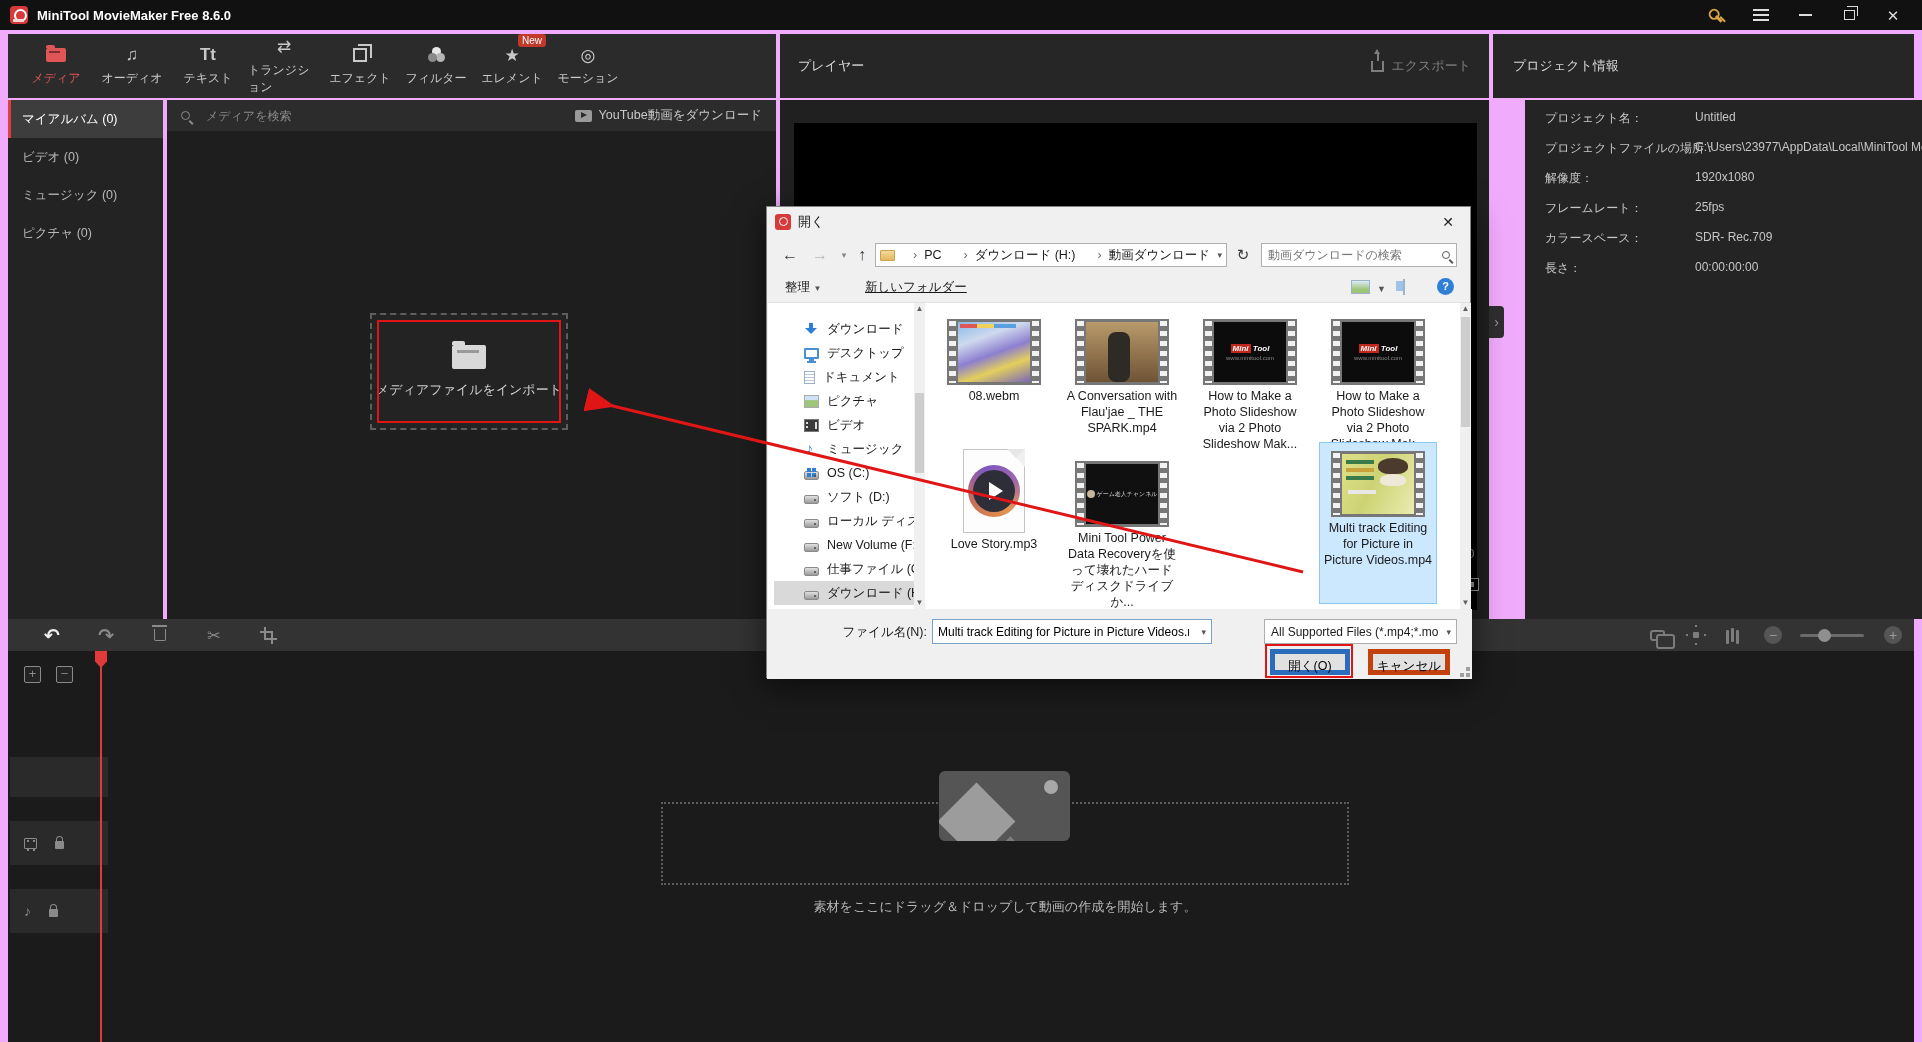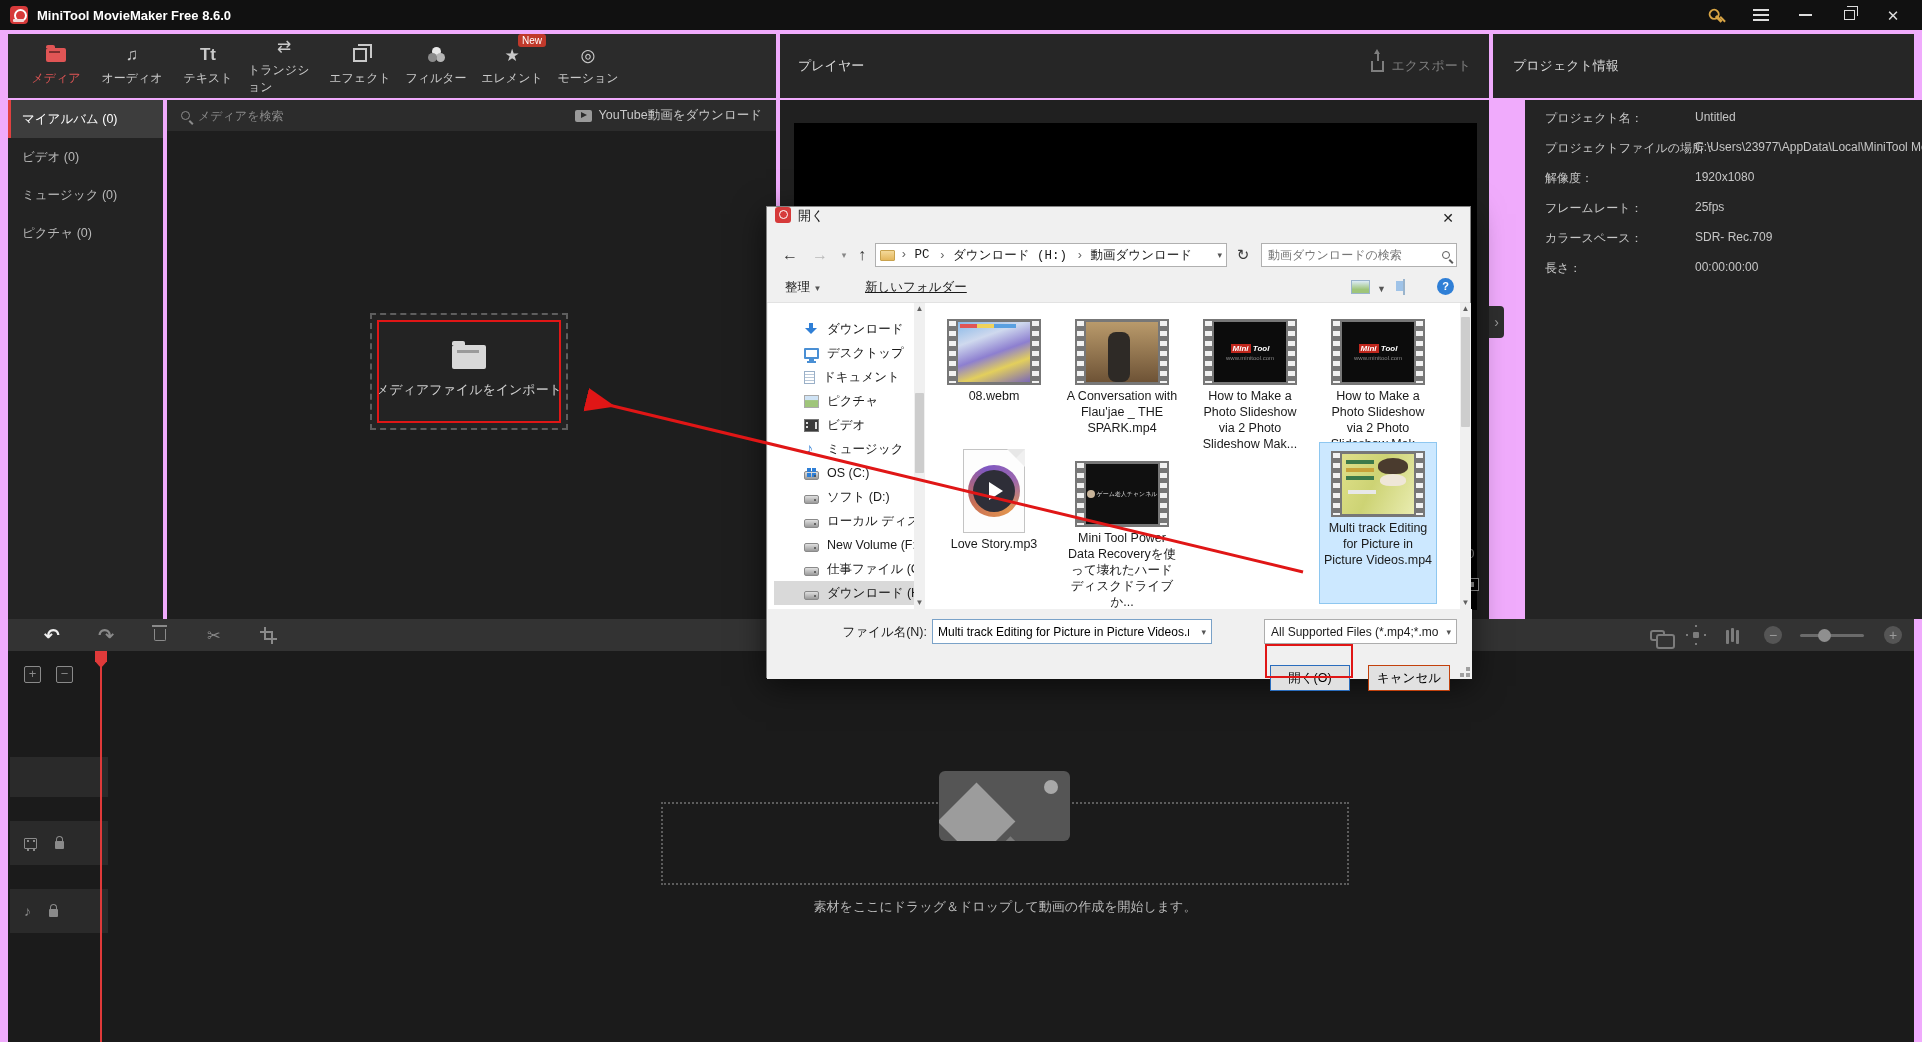--- a/index.html
+++ b/index.html
@@ -49,21 +49,21 @@
   .export-icon::after { content:""; position:absolute; left:1px; top:-11px; border:3.5px solid transparent; border-bottom:5px solid #7e7e7e; transform:translateY(-4px); }
 
   .proj-head { left:1493px; top:34px; width:421px; height:64px; color:#d8d8d8; font-size:13px; display:flex; align-items:center; padding:0 20px; }
 
   .lib-side { left:8px; top:100px; width:155px; height:519px; background:#232323; }
   .lib-item { position:relative; height:38px; display:flex; align-items:center; padding-left:14px; color:#b9b9b9; font-size:12.5px; cursor:pointer; }
   .lib-item.active { background:#3d3d3d; color:#fff; }
   .lib-item.active::before { content:""; position:absolute; left:0; top:0; width:3px; height:100%; background:#e04040; }
 
   .lib-main { left:167px; top:100px; width:609px; height:519px; background:#1e1e1e; }
-  .search-row { position:absolute; left:0; top:0; width:609px; height:31px; background:#2c2c2c; display:flex; align-items:center; padding:0 14px; gap:8px; }
+  .search-row { position:absolute; left:0; top:0; width:609px; height:31px; background:#2c2c2c; display:flex; align-items:center; padding:0 14px; gap:16px; }
   .mag { width:9px; height:9px; border:1.5px solid #8a8a8a; border-radius:50%; position:relative; flex:none; }
   .mag::after { content:""; position:absolute; left:8px; top:8px; width:5px; height:1.5px; background:#8a8a8a; transform:rotate(45deg); transform-origin:0 0; }
   .search-input { background:transparent; border:none; outline:none; color:#bdbdbd; font-size:12px; width:200px; }
   .search-input::placeholder { color:#8a8a8a; }
   .yt-link { margin-left:auto; display:flex; align-items:center; gap:7px; color:#c9c9c9; font-size:12.5px; cursor:pointer; }
   .yt-icon { width:17px; height:12px; background:#9a9a9a; border-radius:2px; position:relative; }
   .yt-icon::after { content:""; position:absolute; left:6px; top:2.5px; border:3.5px solid transparent; border-left:6px solid #2c2c2c; }
 
   .import-zone { left:370px; top:313px; width:198px; height:117px; border:2px dashed #5e5e5e; background:#232323; display:flex; flex-direction:column; align-items:center; justify-content:center; gap:12px; cursor:pointer; }
   .import-folder { width:34px; height:24px; background:#d8d8d8; border-radius:2px; position:relative; }
@@ -113,31 +113,31 @@
   .playhead-line { position:absolute; left:92px; top:0; width:2px; height:391px; background:#e03a3a; }
   .playhead-flag { position:absolute; left:87px; top:0; width:12px; height:17px; background:#e03a3a; clip-path:polygon(0 0,100% 0,100% 60%,50% 100%,0 60%); cursor:grab; }
   .drop-zone { position:absolute; left:653px; top:151px; width:688px; height:83px; border:2px dotted #5c5c5c; cursor:pointer; }
   .img-ph { position:absolute; left:931px; top:120px; width:131px; height:70px; background:#555; border-radius:6px; overflow:hidden; }
   .img-ph::before { content:""; position:absolute; left:10px; bottom:-8px; width:55px; height:55px; background:#9c9c9c; transform:rotate(45deg); box-shadow:62px 14px 0 #7b7b7b; }
   .img-ph::after { content:""; position:absolute; right:12px; top:9px; width:14px; height:14px; border-radius:50%; background:#a8a8a8; }
   .drop-hint { position:absolute; left:653px; top:247px; width:688px; text-align:center; color:#b8b8b8; font-size:13px; }
 
   
   .dialog { left:766px; top:206px; width:705px; height:472px; background:#f0f0f0; border:1px solid #838383; box-shadow:0 8px 30px rgba(0,0,0,.6); z-index:50; font-size:12.5px; color:#1a1a1a; }
-  .dlg-title { position:absolute; left:0; top:0; width:100%; height:30px; display:flex; padding:0 8px; }
+  .dlg-title { position:absolute; left:0; top:0; width:100%; height:30px; display:flex; align-items:center; padding:0 8px; }
   .dlg-logo { width:16px; height:16px; background:#d63a3a; border-radius:3px; position:relative; flex:none; }
   .dlg-logo::before { content:""; position:absolute; left:4px; top:3px; width:7px; height:7px; border:1.5px solid #fff; border-radius:50%; }
   .dlg-title-text { margin-left:7px; font-size:13px; }
   .dlg-close { margin-left:auto; width:28px; height:22px; display:flex; align-items:center; justify-content:center; font-size:14px; color:#222; cursor:pointer; }
   .nav-row { position:absolute; left:0; top:30px; width:100%; height:36px; }
   .nav-btn { position:absolute; top:8px; width:22px; height:20px; text-align:center; font-size:16px; line-height:20px; color:#3a3a3a; cursor:pointer; }
   .nav-btn.dis { color:#b9b9b9; }
   .addr-box { position:absolute; left:108px; top:6px; width:352px; height:24px; background:#fff; border:1px solid #b0b0b0; display:flex; align-items:center; padding:0 4px; }
   .addr-folder { width:15px; height:11px; background:linear-gradient(#f4d99a,#e4b75d); border:1px solid #c8a24e; border-radius:1px; flex:none; }
-  .crumb { padding:0 4px 0 5px; white-space:nowrap; cursor:pointer;font-family:Liberation Mono, monospace; }
+  .crumb { padding:0 4px 0 18px; white-space:nowrap; cursor:pointer; }
   .crumb::before { content:"›"; color:#666; margin-right:7px; }
   .addr-chevron { margin-left:auto; color:#555; font-size:9px; cursor:pointer; }
   .refresh-btn { position:absolute; left:466px; top:8px; width:20px; height:20px; color:#3a3a3a; font-size:15px; text-align:center; line-height:20px; cursor:pointer; }
   .dlg-search { position:absolute; left:494px; top:6px; width:196px; height:24px; background:#fff; border:1px solid #b0b0b0; display:flex; align-items:center; padding:0 6px; }
   .dlg-search input { border:none; outline:none; font-size:12px; width:160px; color:#333; font-family:inherit; }
   .dlg-search input::placeholder { color:#767676; }
   .mag-dk { width:8px; height:8px; border:1.5px solid #5a5a5a; border-radius:50%; position:relative; margin-left:auto; }
   .mag-dk::after { content:""; position:absolute; left:7px; top:7px; width:5px; height:1.5px; background:#5a5a5a; transform:rotate(45deg); transform-origin:0 0; }
   .cmd-row { position:absolute; left:0; top:66px; width:100%; height:30px; border-bottom:1px solid #e2e2e2; }
   .cmd-item { position:absolute; top:6px; color:#1a1a1a; cursor:pointer; }
@@ -191,21 +191,21 @@
   .playring { position:absolute; left:4px; top:15px; width:52px; height:52px; border-radius:50%; background:conic-gradient(from 140deg,#e2954f,#c96f55 100deg,#7e57c2 200deg,#9a66b0 280deg,#e2954f); display:flex; align-items:center; justify-content:center; }
   .playring::before { content:""; width:42px; height:42px; border-radius:50%; background:#2e2e38; }
   .playring::after { content:""; position:absolute; left:21px; top:17px; border:9px solid transparent; border-left:14px solid #fff; }
   .fname { font-size:12.5px; line-height:1.28; padding:1px 2px; word-wrap:break-word; }
   .dlg-foot { position:absolute; left:0; top:402px; width:705px; height:70px; background:#f0f0f0; }
   .fn-label { position:absolute; left:66px; top:15px; width:94px; text-align:right; }
   .fn-input { position:absolute; left:165px; top:10px; width:280px; height:25px; background:#fff; border:1px solid #7aa2c8; display:flex; align-items:center; }
   .fn-input input { border:none; outline:none; width:256px; font-size:12px; padding-left:5px; white-space:nowrap; overflow:hidden; font-family:inherit; }
   .combo-caret { margin-left:auto; color:#555; font-size:9px; padding-right:5px; }
   .filter-combo { position:absolute; left:497px; top:10px; width:193px; height:25px; background:#fff; border:1px solid #adadad; display:flex; align-items:center; padding-left:6px; font-size:12px; white-space:nowrap; overflow:hidden; cursor:pointer; }
-  .dlg-btn { position:absolute; top:56px; height:26px; background:#e1e1e1; border:1px solid #c2410c; font-size:12.5px; text-align:center; line-height:24px; cursor:pointer; font-family:inherit; }
+  .dlg-btn { position:absolute; top:40px; height:26px; background:#e1e1e1; border:5px solid #c2410c; font-size:12.5px; text-align:center; line-height:24px; cursor:pointer; font-family:inherit; }
   .btn-open { left:503px; width:80px; border-color:#2a6dbd; }
   .btn-cancel { left:601px; width:82px; }
   .grip { position:absolute; right:2px; bottom:2px; width:4px; height:4px; background:#a0a0a0; box-shadow:-6px 0 0 #a0a0a0,0 -6px 0 #a0a0a0; }
 
   
   .annot { z-index:200; pointer-events:none; }
   .annot-rect { position:absolute; border:2px solid #e01616; }
 </style>
 </head>
 <body>

